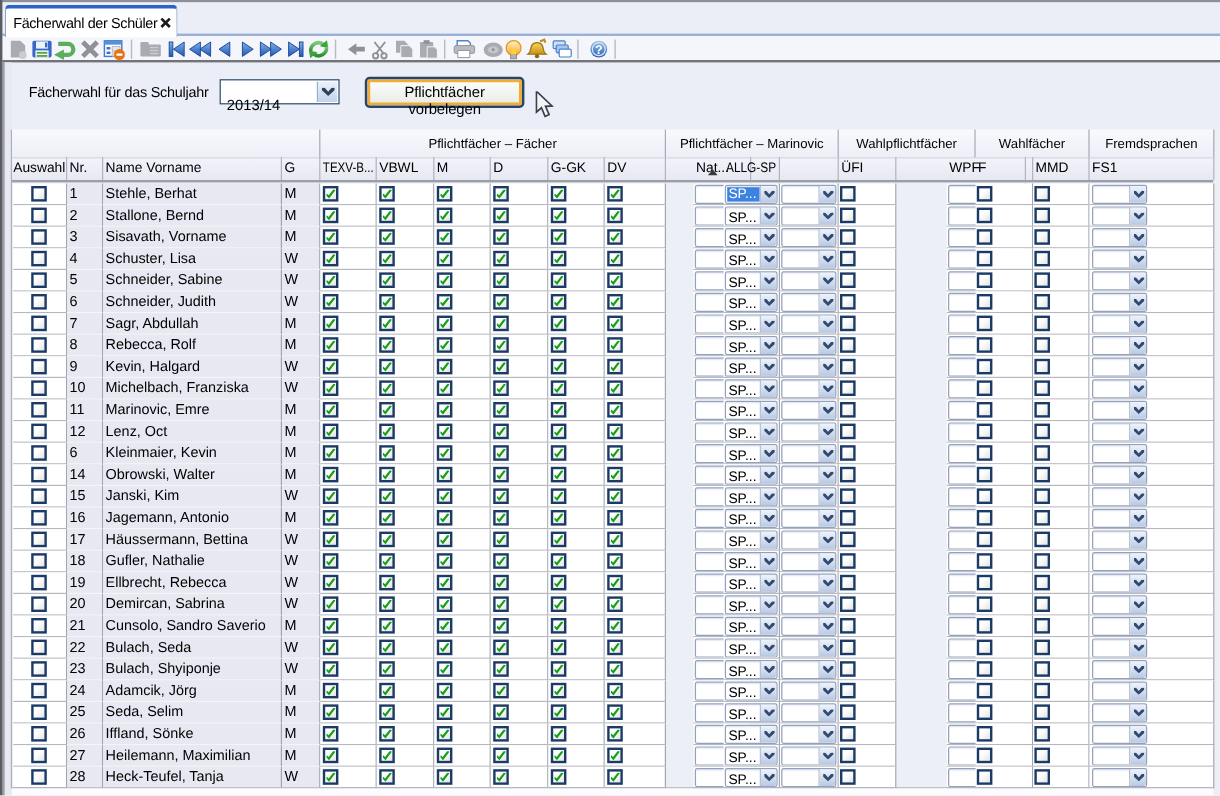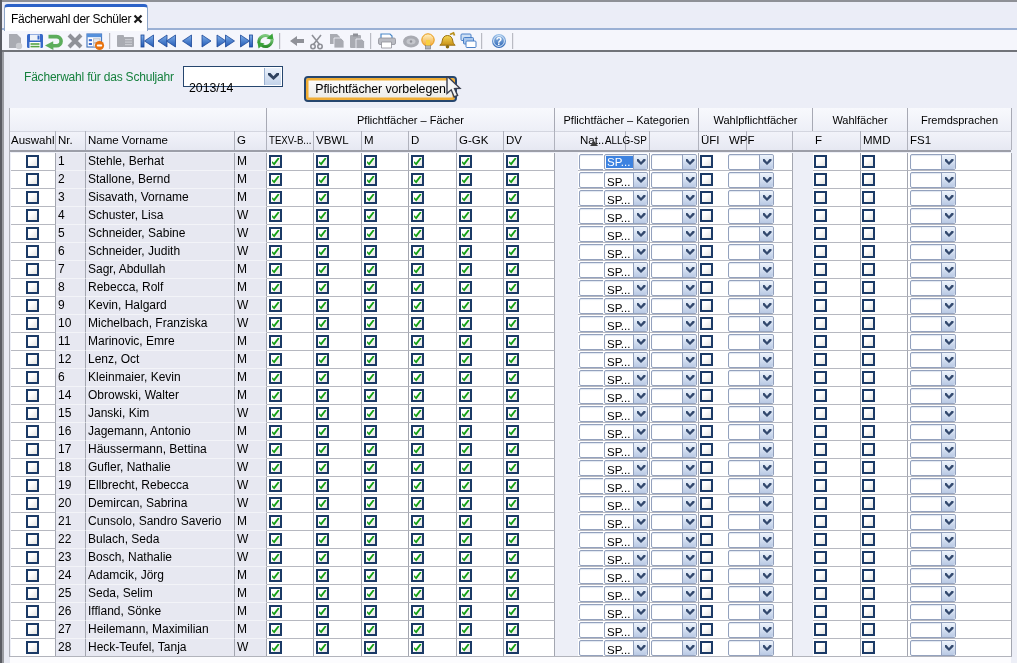--- a/index.html
+++ b/index.html
@@ -6,25 +6,25 @@
 .abs{position:absolute}
 
 #topbar{left:0;top:0;width:1017px;height:2px;background:#8e9096}
 #leftedge{left:0;top:0;width:2px;height:663px;background:#5a5c63;z-index:30}
 #tabbar{left:2px;top:2px;width:1015px;height:27px;background:#ebedf7}
 #tabline{left:2px;top:28px;width:1015px;height:1.5px;background:#9ab0d4}
 #tab{left:4px;top:4px;width:144px;height:27px;background:#fff;border:1px solid #8ea6c8;border-bottom:none;border-top:3px solid #2c62c8;border-radius:4px 4px 0 0;z-index:5}
 #tab span{position:absolute;left:6px;top:4.5px;font-size:12px;letter-spacing:-0.3px;color:#000}
 #toolbar{left:2px;top:30px;width:1015px;height:22px;background:#f5f6fc;border-bottom:2px solid #717379}
 #formarea{left:2px;top:53px;width:1015px;height:55px;background:#eceef7}
-#lbl{left:24px;top:69.5px;font-size:12px;letter-spacing:-0.2px;color:#15803d}
+#lbl{left:24px;top:69.5px;font-size:12px;letter-spacing:-0.2px;color:#000000}
 #combo1{left:183px;top:66px;width:100px;height:21px;background:#fff;border:1px solid #26466e}
 #combo1 .t{position:absolute;left:5px;top:14px;font-size:12.3px}
 #combo1 .b{position:absolute;right:1px;top:1px;width:17px;height:17px;background:linear-gradient(#eaf1fb,#c3d3ea);border-left:1px solid #9ab0d0}
-#btn{left:304px;top:76px;width:153px;height:26px;background:linear-gradient(#fefefe,#e9e9e4);border:2px solid #26466e;border-radius:4px;box-shadow:inset 0 0 0 2.5px #f0ad34;z-index:6}
+#btn{left:304px;top:64px;width:133px;height:26px;background:linear-gradient(#fefefe,#e9e9e4);border:2px solid #26466e;border-radius:4px;box-shadow:inset 0 0 0 2.5px #f0ad34;z-index:6}
 #btn span{position:absolute;left:0;right:0;top:4px;text-align:center;font-size:12.4px;letter-spacing:-0.1px}
 
 #lstrip{left:2px;top:52px;width:1.5px;height:611px;background:#9a9ca2}
 #lstrip2{left:3.5px;top:52px;width:6.5px;height:611px;background:#e8eaf3}
 #lstripline{left:9px;top:108px;width:1px;height:549px;background:#aeb0b8}
 
 #ghead{left:10px;top:108px;width:1001px;height:23px;background:linear-gradient(#f8f9fd,#edeff7)}
 #chead{left:10px;top:131px;width:1001px;height:19px;background:linear-gradient(#f2f3fa,#e6e8f2);border-top:1px solid #d4d6e0}
 #headline{left:10px;top:150px;width:1001px;height:2px;background:#9c9ea8}
 .gcell{top:108px;height:23px;border-right:1px solid #a7a9b4;font-size:11px;text-align:center;line-height:24px;color:#000}
@@ -42,21 +42,21 @@
 .c-t1{left:267px;width:47px}
 .c-t2{left:314px;width:48px}
 .c-t3{left:362px;width:47px}
 .c-t4{left:409px;width:48px}
 .c-t5{left:457px;width:47px}
 .c-t6{left:504px;width:51px}
 .c-nat{left:578px;width:48px}
 .c-allg{left:603px;width:47px}
 .c-un{left:650px;width:49px}
 .c-ufi{left:699px;width:48px}
-.c-wpf{left:727px;width:66px}
+.c-wpf{left:789px;width:66px}
 .c-f{left:813px;width:48px}
 .c-mmd{left:861px;width:47px}
 .c-fs1{left:908px;width:104px}
 
 .cb{position:absolute;top:2px;width:13px;height:13px;border:2px solid #1b3a66;background:linear-gradient(135deg,#ffffff 35%,#e4e4e2)}
 .cb.chk::after{content:"";position:absolute;left:0.5px;top:0.5px;width:8px;height:8px;background:#14a014;clip-path:polygon(10% 48%,30% 66%,82% 0,100% 12%,34% 100%,0 64%)}
 .cbl{left:2px}
 .cbc{left:15px}
 
 .cc{position:absolute;top:1px;height:16px;background:#fff;border:1px solid #93a1bd;border-radius:2px;box-shadow:inset 0 1px 1px rgba(150,170,205,.3)}
@@ -182,21 +182,21 @@
 <div class="abs" id="btn">
     <span>Pflichtfächer vorbelegen</span>
   </div>
 <div class="abs" id="lstrip"></div>
 <div class="abs" id="lstrip2"></div>
 <div class="abs" id="lstripline"></div>
 <div class="abs" id="ghead"></div>
 <div class="abs" id="chead"></div>
 <div class="abs gcell" style="left:11px;width:256px"></div>
 <div class="abs gcell" style="left:267px;width:288px">Pflichtfächer – Fächer</div>
-<div class="abs gcell" style="left:555px;width:144px">Pflichtfächer – Kategorien</div>
+<div class="abs gcell" style="left:555px;width:144px">Pflichtfächer – Marinovic</div>
 <div class="abs gcell" style="left:699px;width:114px">Wahlpflichtfächer</div>
 <div class="abs gcell" style="left:813px;width:95px">Wahlfächer</div>
 <div class="abs gcell" style="left:908px;width:104px">Fremdsprachen</div>
 <div class="abs hcell c-aus" style="padding-left:0px">Auswahl</div>
 <div class="abs hcell c-nr" style="padding-left:2px">Nr.</div>
 <div class="abs hcell c-name" style="padding-left:2px">Name Vorname</div>
 <div class="abs hcell c-g" style="padding-left:2px">G</div>
 <div class="abs hcell c-t1" style="padding-left:2px"><span style="display:inline-block;transform:scaleX(0.84);transform-origin:0 50%">TEXV-B...</span></div>
 <div class="abs hcell c-t2" style="padding-left:2px">VBWL</div>
 <div class="abs hcell c-t3" style="padding-left:2px">M</div>
@@ -1773,21 +1773,21 @@
           <span class="chev"></span>
         </span>
       </span>
     </div>
   </div>
 <div class="abs row" style="top:549px">
     <div class="cell wht c-aus">
       <span class="cb cbc"></span>
     </div>
     <div class="cell lav c-nr">23</div>
-    <div class="cell lav c-name">Bosch, Nathalie</div>
+    <div class="cell lav c-name">Bulach, Shyiponje</div>
     <div class="cell lav c-g">W</div>
     <div class="cell wht c-t1">
       <span class="cb chk cbl"></span>
     </div>
     <div class="cell wht c-t2">
       <span class="cb chk cbl"></span>
     </div>
     <div class="cell wht c-t3">
       <span class="cb chk cbl"></span>
     </div>

